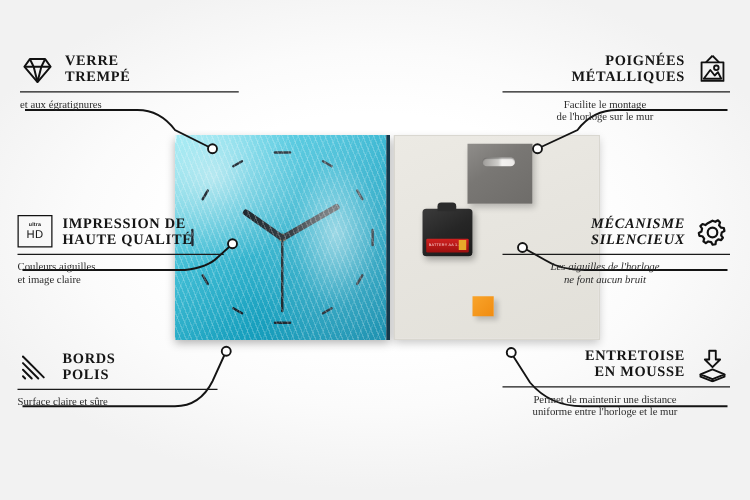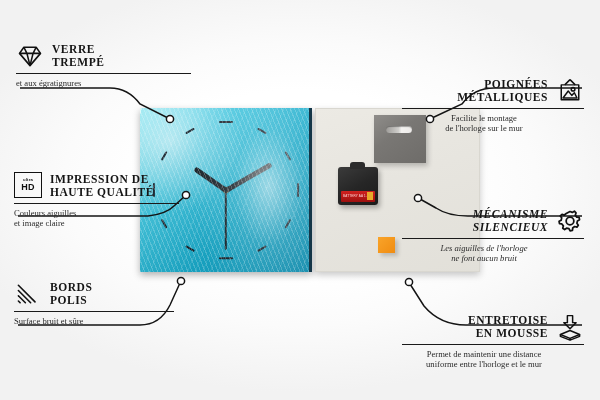--- a/index.html
+++ b/index.html
@@ -68,38 +68,38 @@
   #battery-plus{position:absolute;right:2px;top:1px;width:6px;height:8px;background:#e8a92a;}
   #battery-txt{position:absolute;left:2px;top:3px;font-family:"Liberation Sans",sans-serif;font-size:3px;color:#ffd9d9;letter-spacing:.2px;}
   #foam-pad{position:absolute;left:62px;top:128px;width:17px;height:16px;
     background:linear-gradient(135deg,#f9a42a 0%,#f08c11 100%);
     box-shadow:3px 3px 4px rgba(0,0,0,.18);}
 
   
   .callout{position:absolute;width:200px;}
   .callout .head{display:flex;align-items:center;gap:8px;}
   .callout.left .head{justify-content:flex-start;}
-  .callout.right .head{justify-content:flex-end;margin-top:35px;}
+  .callout.right .head{justify-content:flex-end;}
   .ico{flex:0 0 auto;width:28px;height:28px;color:#111;}
   .ico svg{display:block;width:28px;height:28px;}
   .title{
     font-family:"Liberation Serif",serif;font-weight:bold;
     font-size:11.5px;letter-spacing:.55px;color:#151515;line-height:13px;
     text-transform:uppercase;
   }
   .callout.right .title{text-align:right;}
   .rule{height:1px;background:#1a1a1a;margin:3px 0 4px 0;}
   .desc{font-family:"Liberation Serif",serif;font-size:8.6px;line-height:10.4px;color:#2b2b2b;}
   .callout.right .desc{text-align:center;}
 
   
   .hd-box{width:28px;height:26px;border:1.6px solid #111;box-sizing:border-box;
     display:flex;flex-direction:column;align-items:center;justify-content:center;line-height:1;}
   .hd-small{font-family:"Liberation Sans",sans-serif;font-size:4.2px;font-weight:bold;letter-spacing:.2px;}
-  .hd-big{font-family:"Liberation Sans",sans-serif;font-size:9px;font-weight:bold;letter-spacing:.3px;margin-top:.5px;}
+  .hd-big{font-family:"Liberation Sans",sans-serif;font-size:9px;font-weight:normal;letter-spacing:.3px;margin-top:.5px;}
 
   #wires{position:absolute;left:0;top:0;width:600px;height:400px;pointer-events:none;}
 </style>
 </head>
 <body>
 
 <div id="stage">
 
   <div id="product">
 
@@ -203,21 +203,21 @@
             <path d="M5 18 L13 26"></path>
             <path d="M5 24 L7 26"></path>
         </svg>
       </span>
       <div>
         <div class="title">BORDS</div>
         <div class="title">POLIS</div>
       </div>
     </div>
     <div class="rule" style="width:160px;"></div>
-    <div class="desc">Surface bruit et sûre</div>
+    <div class="desc">Surface claire et sûre</div>
   </div>
 
   <div class="callout right" style="left:384px;top:42px;">
     <div class="head">
       <div>
         <div class="title">POIGNÉES</div>
         <div class="title">MÉTALLIQUES</div>
       </div>
       <span class="ico">
         <svg viewBox="0 0 32 32" fill="none" stroke="#111" stroke-width="1.7" stroke-linejoin="round">

